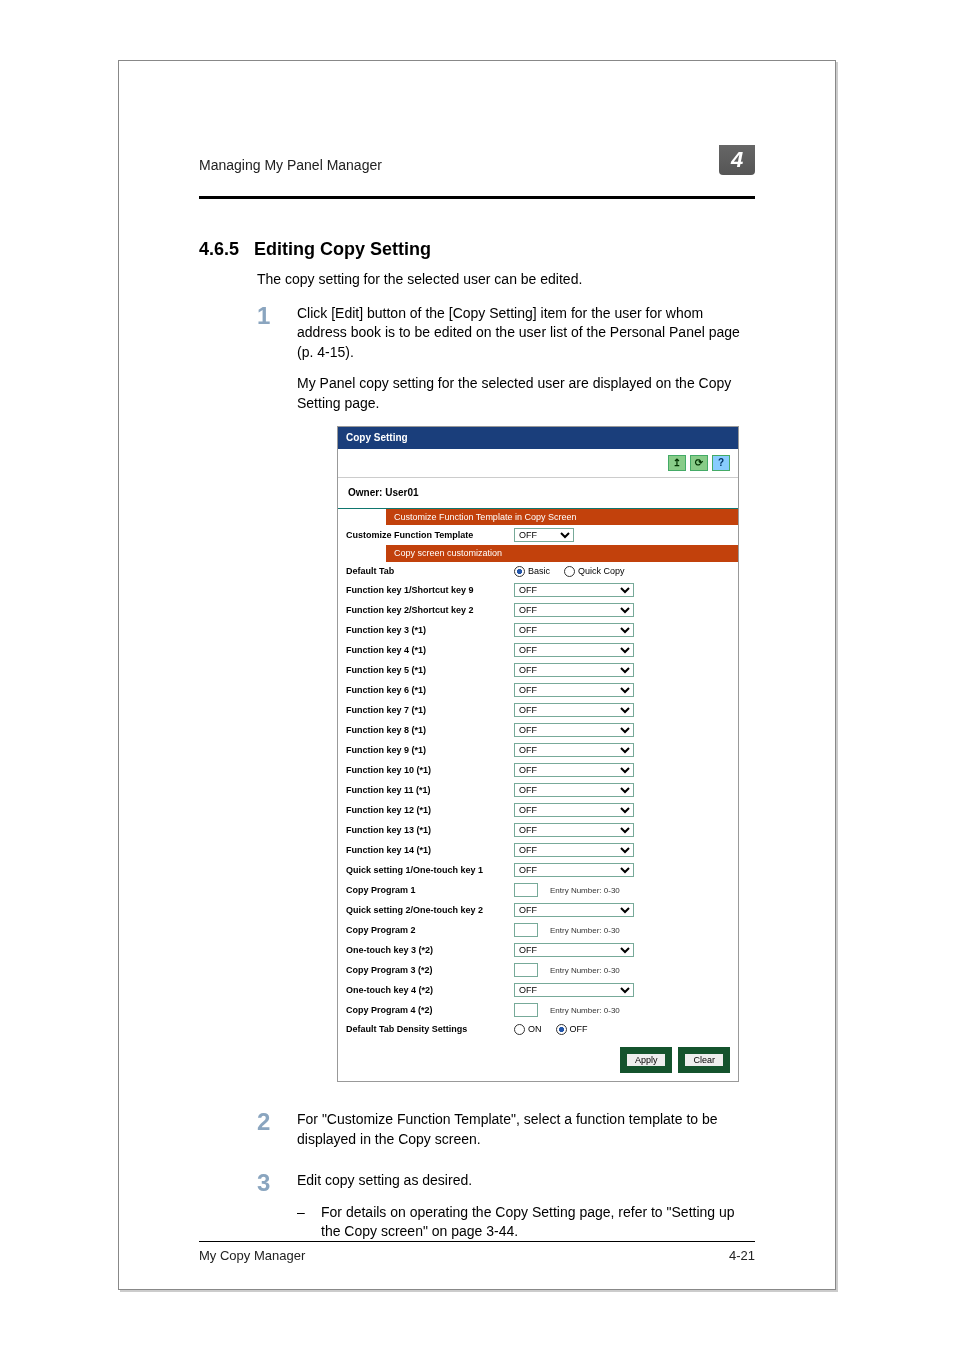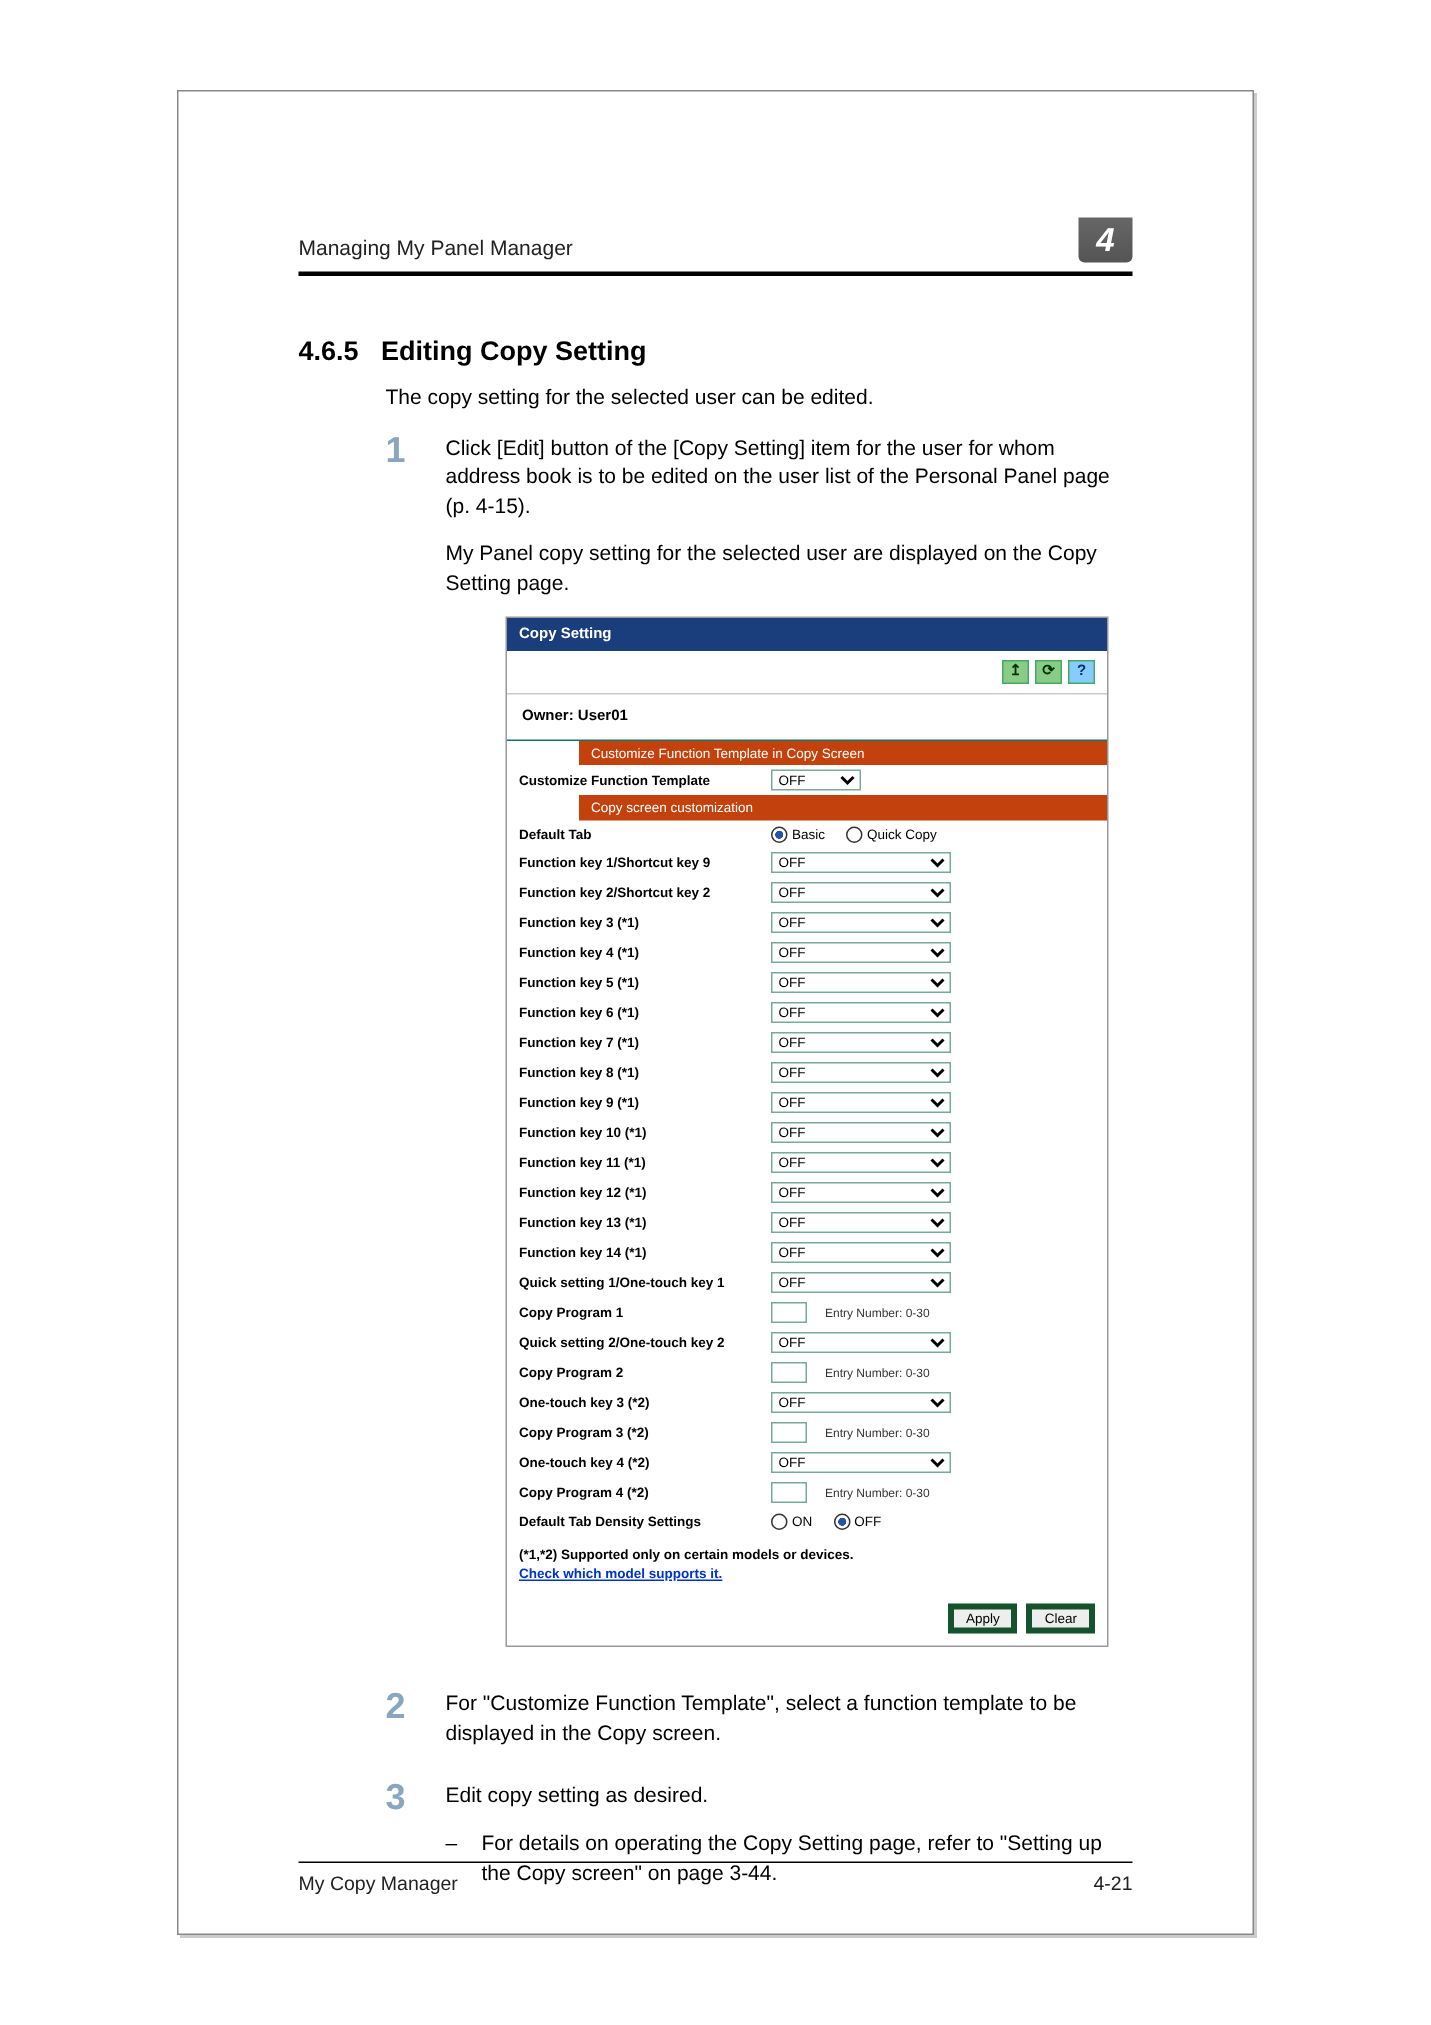--- a/index.html
+++ b/index.html
@@ -16,21 +16,21 @@
     position:absolute;
     left:118px; right:118px; top:60px; bottom:60px;
     border:1px solid #888;
     box-shadow:2px 2px 0 #ccc;
     padding:90px 80px 30px 80px;
     box-sizing:border-box;
   }
   .hdrbar{
     position:relative;
     height:26px;
-    margin-bottom:4px;
+    margin-bottom:19px;
   }
   .hdrbar .htxt{
     position:absolute;left:0;bottom:4px;
     font-size:14px;color:#222;
   }
   .hdrbar .chbox{
     position:absolute;right:0;top:-6px;
     width:36px;height:30px;
     background:linear-gradient(#666,#555);
     color:#fff;font-style:italic;font-weight:bold;
@@ -106,21 +106,21 @@
   .radio-dot.on{background:radial-gradient(#25a 40%,#fff 45%);}
   .footnote{
     padding:6px 8px;font-size:9px;font-weight:bold;
   }
   .footnote a{color:#03c;text-decoration:underline;}
   .btnrow{
     display:flex;justify-content:flex-end;gap:6px;
     padding:8px;
   }
   .btnrow button{
-    font-size:9px;border:4px solid #14532d;background:#eee;
+    font-size:9px;border:7px solid #14532d;background:#eee;
     padding:1px 8px;
   }
   
   .pfoot{
     position:absolute;left:80px;right:80px;bottom:26px;
     border-top:1px solid #000;padding-top:6px;
     display:flex;justify-content:space-between;
     font-size:13px;color:#222;
   }
 </style>
@@ -278,24 +278,20 @@
               </div>
 
             <div class="frow">
                 <span class="lbl">Default Tab Density Settings</span>
               <span class="radio-pair">
                 <span><span class="radio-dot"></span><span>ON</span></span>
                 <span><span class="radio-dot on"></span><span>OFF</span></span>
               </span>
             </div>
 
-            <div class="footnote">
-              <span>(*1,*2) Supported only on certain models or devices.</span><br>
-              <a href="#">Check which model supports it.</a>
-            </div>
 
             <div class="btnrow">
               <button>Apply</button>
               <button>Clear</button>
             </div>
           </div>
         </div>
       </div>
 
       <div class="step">

